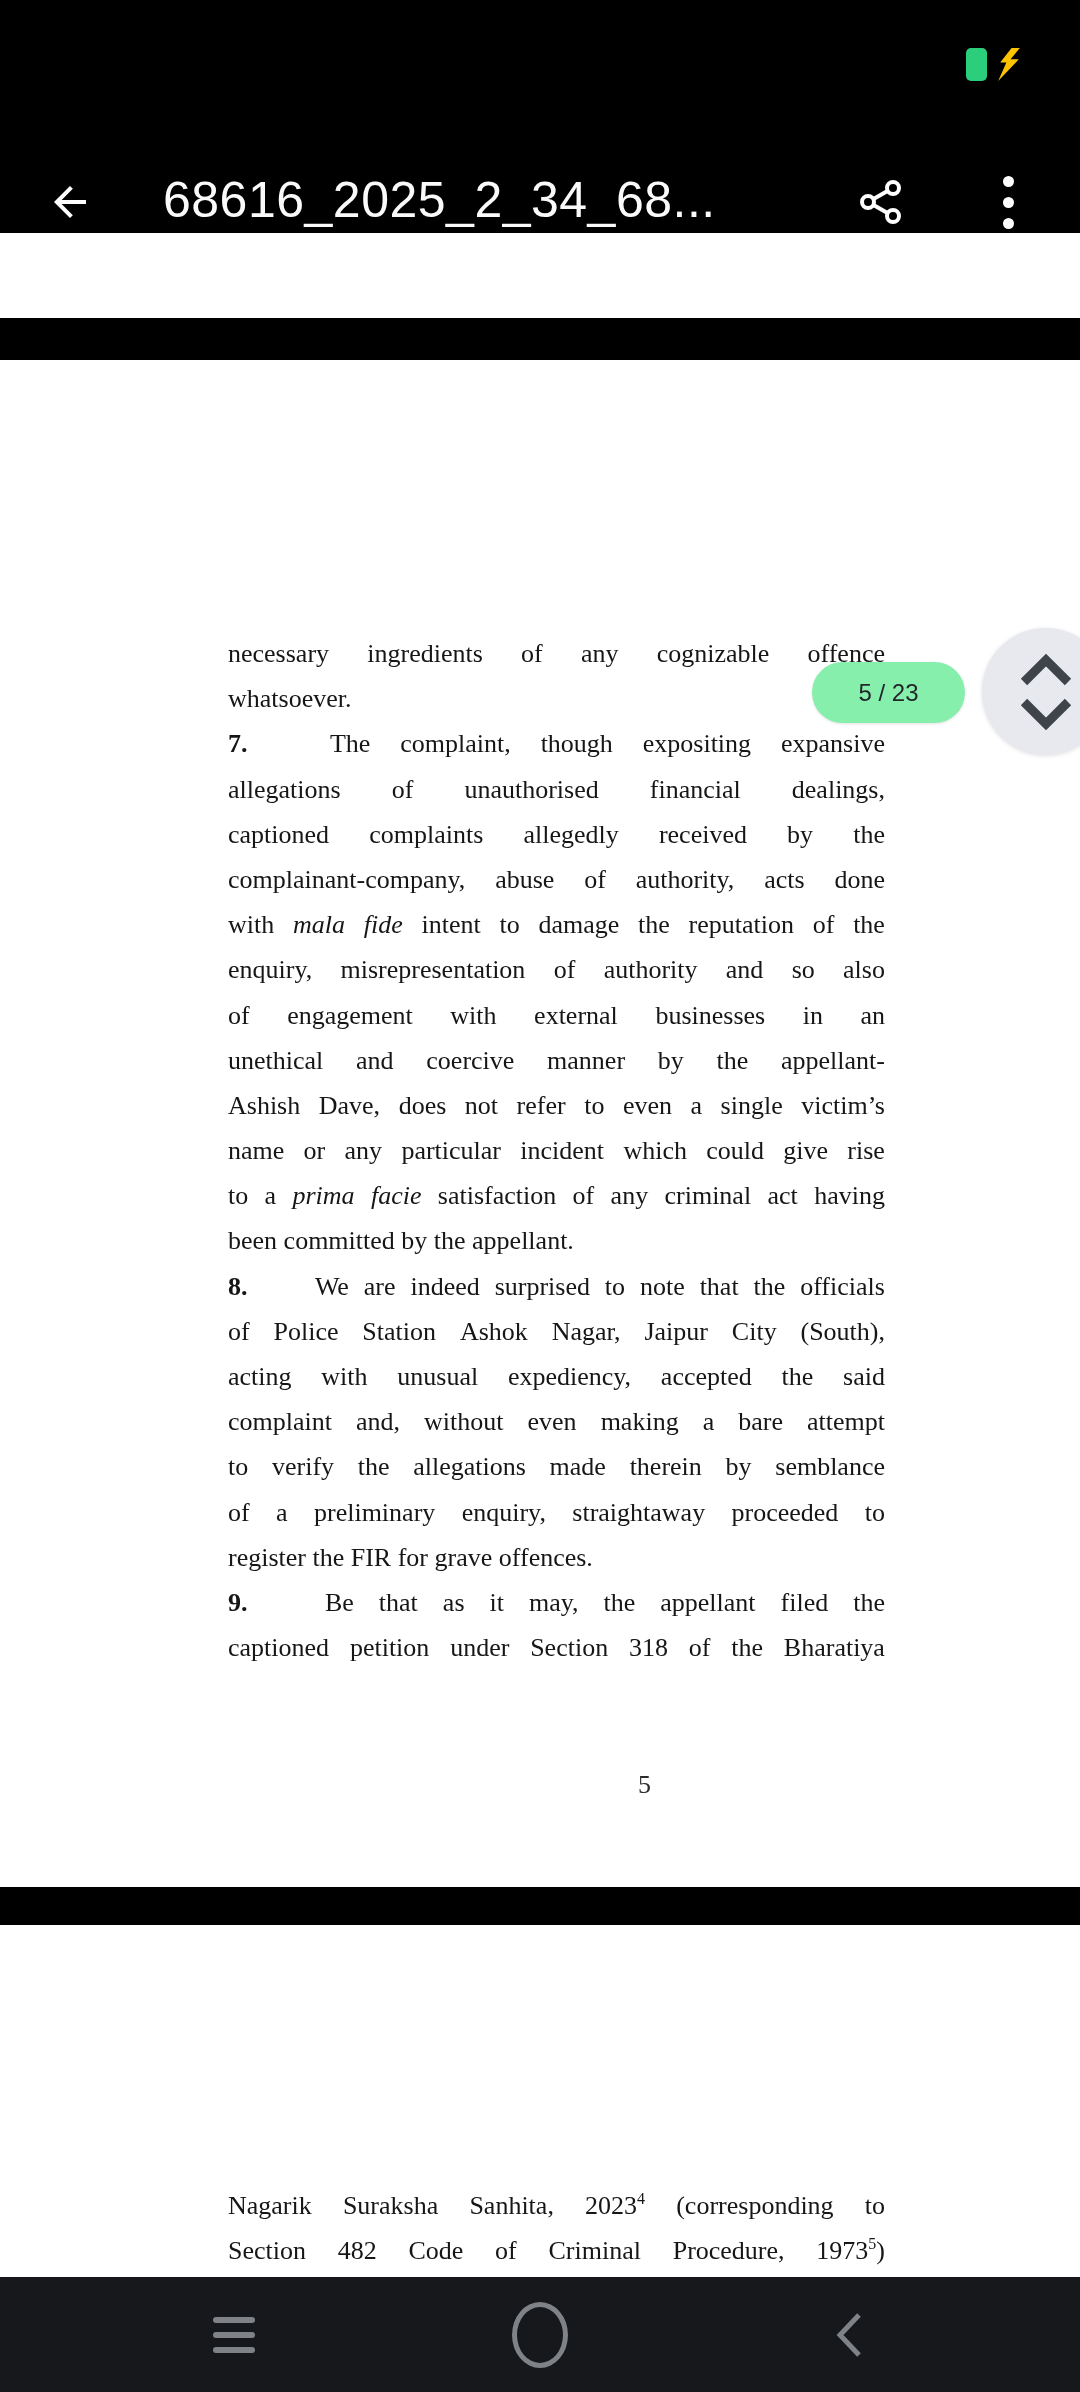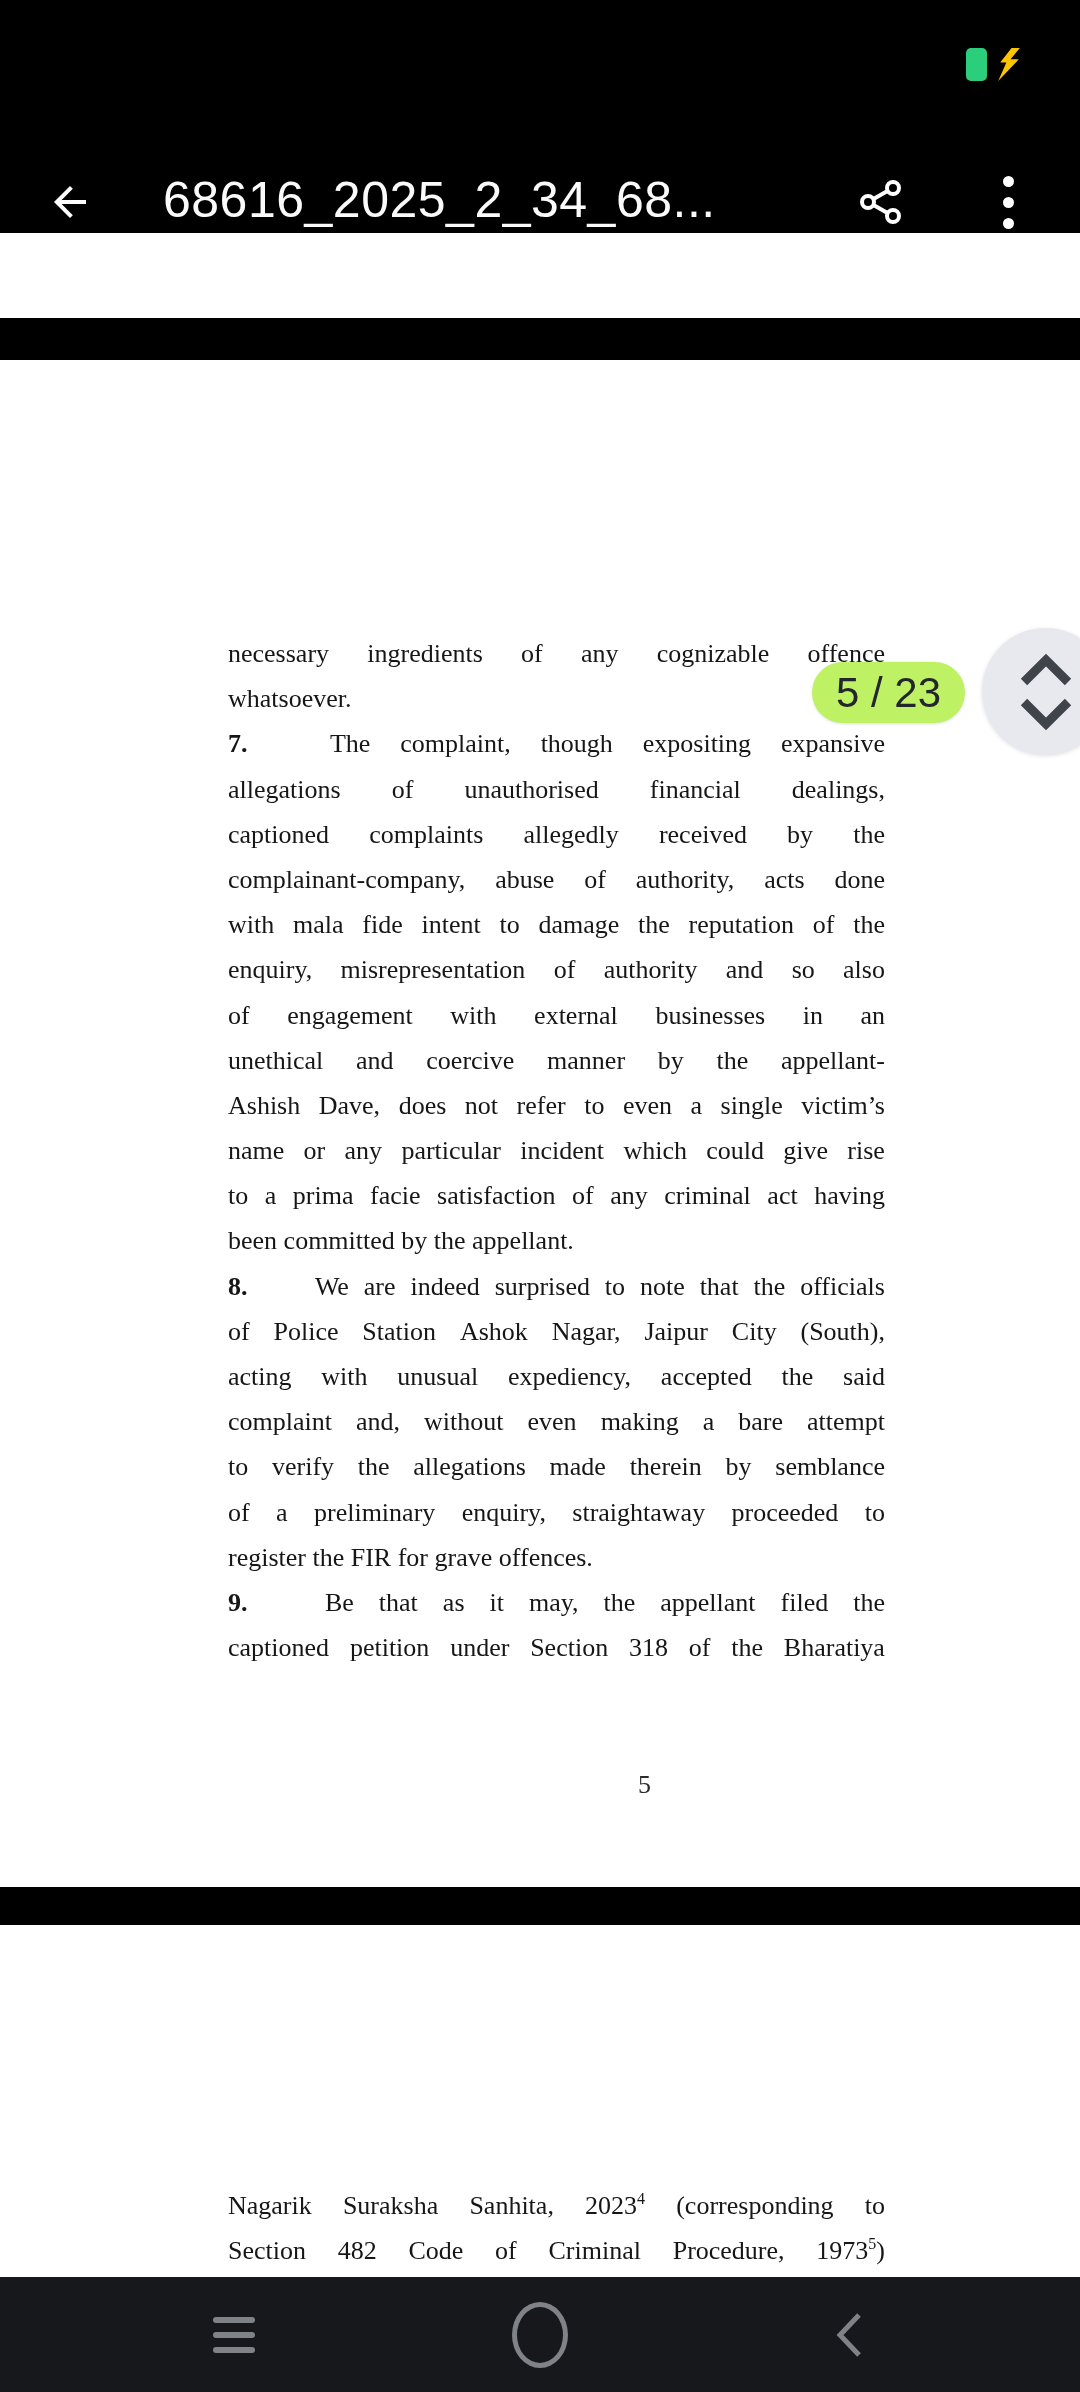--- a/index.html
+++ b/index.html
@@ -29,29 +29,29 @@
   .page5{top:360px;height:1527px;}
   .page6{top:1925px;height:540px;}
   .doc-block{position:absolute;left:228px;width:657px;}
   .p5-text{top:252px;margin-top:19px;}   
   .p6-text{top:258px;}   
   .doc-line{display:flex;gap:6.5px;height:45.2px;line-height:45.2px;align-items:baseline;
             font-family:"Liberation Serif",serif;font-size:26px;color:#161616;overflow:hidden;}
   .doc-line.jl{justify-content:space-between;}
   .doc-line span{white-space:pre;}
   .pnum{font-weight:bold;flex:0 0 72px;}
-  .it{text-align:right;}
+  .it{font-style:italic;text-align:right;}
   .doc-line sup{font-size:16px;line-height:0;vertical-align:super;}
   .page-num{position:absolute;left:638px;top:1410px;font-family:"Liberation Serif",serif;
             font-size:26px;color:#2b2b2b;}  
 
   
   .page-pill{position:absolute;left:812px;top:662px;width:153px;height:61px;border-radius:31px;
-             background:#bef264;display:flex;align-items:center;justify-content:center;
-             font-size:42px;color:#23262B;box-shadow:0 1px 3px rgba(0,0,0,.12);}
+             background:#86efac;display:flex;align-items:center;justify-content:center;
+             font-size:24px;color:#23262B;box-shadow:0 1px 3px rgba(0,0,0,.12);}
   .scroll-handle{position:absolute;left:982px;top:628px;width:127px;height:127px;border-radius:50%;
                  background:#E8E9EE;box-shadow:0 1px 4px rgba(0,0,0,.12);}
   .handle-chevrons{position:absolute;left:36px;top:24px;}
 
   
   .nav-bar{position:absolute;left:0;top:2277px;width:1080px;height:115px;background:#17181B;}
   .nav-btn{position:absolute;top:0;height:115px;width:120px;display:flex;flex-direction:column;
            align-items:center;justify-content:center;}
   .recents-btn{left:174px;gap:9px;}
   .hbar{width:42px;height:6px;border-radius:3px;background:#7F8388;}

